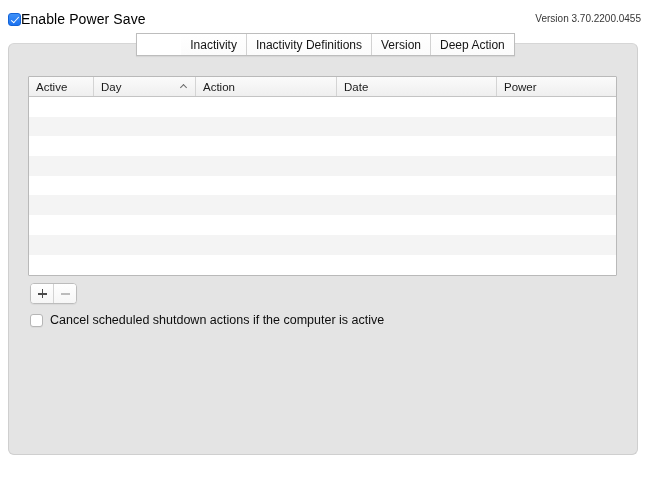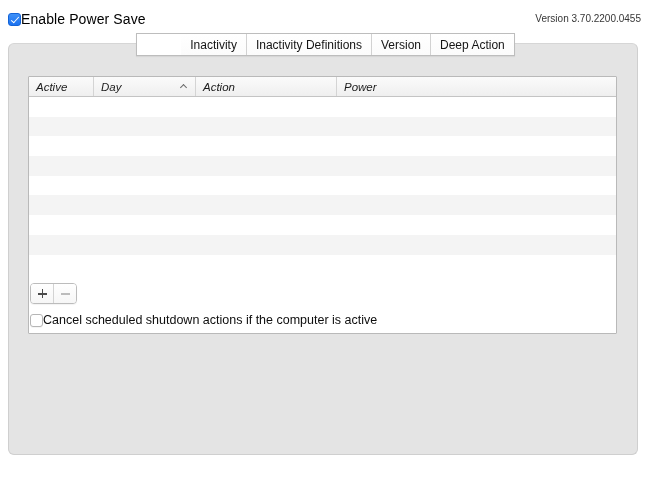--- a/index.html
+++ b/index.html
@@ -120,27 +120,26 @@
     border-top-color: #d6d6d6;
     border-radius: 6px;
     box-sizing: border-box;
   }
 
   
   #table {
     position: absolute;
     left: 28px; top: 76px;
     width: 589px;
-    height: 258px;
+    height: 200px;
     background: #ffffff;
     border: 1px solid #b9b9b9;
     box-sizing: border-box;
     border-radius: 1px;
     overflow: hidden;
-    font-style: italic;
   }
   #table-header {
     display: flex;
     height: 20px;
     background: linear-gradient(#fbfbfb, #efefef);
     border-bottom: 1px solid #c4c4c4;
     box-sizing: border-box;
   }
   .th {
     display: flex;
@@ -219,20 +218,21 @@
   .plus-glyph::before { left: 0; top: 4px; width: 9px; height: 1.6px; }
   .plus-glyph::after  { left: 4px; top: 0; width: 1.6px; height: 9px; }
   .minus-glyph::before { left: 0; top: 4px; width: 9px; height: 1.6px; background: #bcbcbc; }
 
   
   #cancel-row {
     position: absolute;
     left: 30px; top: 313px;
     display: flex;
     align-items: center;
+    gap: 7px;
     cursor: default;
   }
   #cancel-label {
     font-size: 12.5px;
     color: #0d0d0d;
   }
 
   
   #bottom-bar {
     position: absolute;
@@ -272,20 +272,23 @@
     <div class="th" style="width:65px">
       <span>Active</span>
     </div>
     <div class="th" style="width:102px">
       <span>Day</span>
       <span class="sort-indicator"></span>
     </div>
     <div class="th" style="width:141px">
       <span>Action</span>
     </div>
+    <div class="th" style="width:160px">
+      <span>Date</span>
+    </div>
     <div class="th" style="width:119px">
       <span>Power</span>
     </div>
   </div>
 
   <div id="table-body">
     <div class="row odd"></div>
     <div class="row even"></div>
     <div class="row odd"></div>
     <div class="row even"></div>

